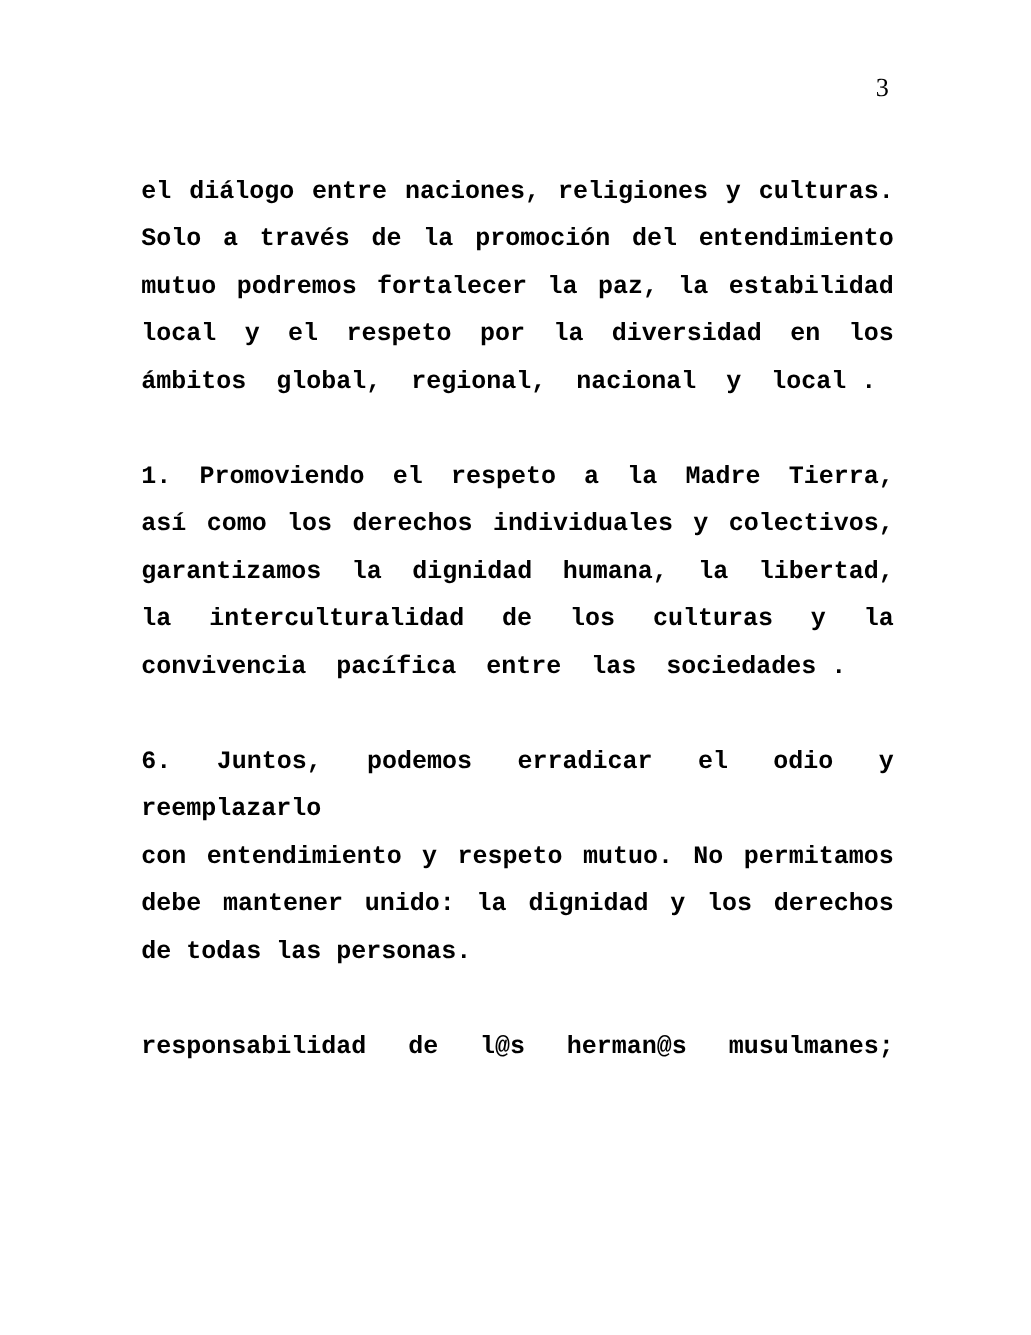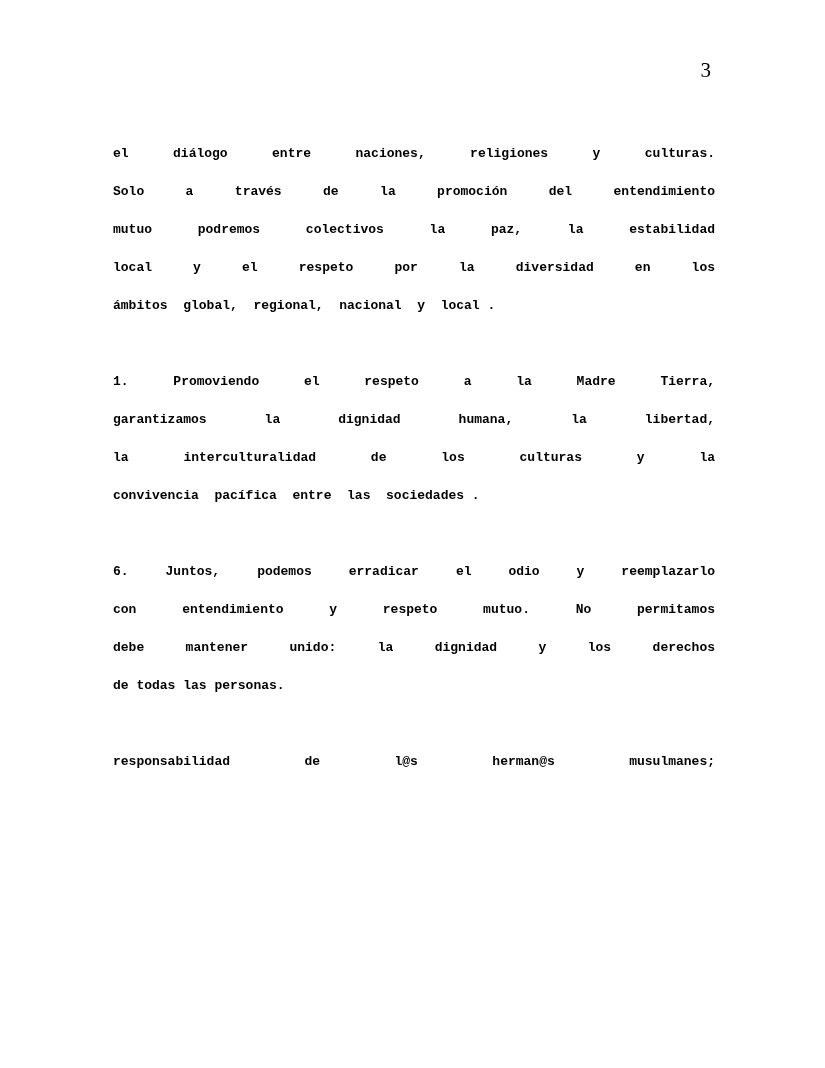--- a/index.html
+++ b/index.html
@@ -31,21 +31,21 @@
     font-weight: normal;
     color: #000000;
   }
   .content {
     position: absolute;
     top: 135px;
     left: 113px;
     width: 602px;
     font-family: "Liberation Mono", "DejaVu Sans Mono", monospace;
     font-weight: bold;
-    font-size: 13px;
+    font-size: 20px;
     line-height: 38px;
     color: #000000;
   }
   .paragraph {
     margin: 0 0 38px 0;
   }
   .line {
     text-align: justify;
     text-align-last: justify;
   }
@@ -60,27 +60,28 @@
 
 <div class="page">
 
   <div class="page-number">3</div>
 
   <div class="content">
 
     <div class="paragraph">
       <div class="line">el diálogo entre naciones, religiones y culturas.</div>
       <div class="line">Solo a través de la promoción del entendimiento</div>
-      <div class="line">mutuo podremos colectivos la paz, la estabilidad</div>
+      <div class="line">mutuo podremos fortalecer la paz, la estabilidad</div>
       <div class="line">local y el respeto por la diversidad en los</div>
       <div class="line last">ámbitos  global,  regional,  nacional  y  local .</div>
     </div>
 
     <div class="paragraph">
       <div class="line">1. Promoviendo el respeto a la Madre Tierra,</div>
+      <div class="line">así como los derechos individuales y colectivos,</div>
       <div class="line">garantizamos la dignidad humana, la libertad,</div>
       <div class="line">la interculturalidad de los culturas y la</div>
       <div class="line last">convivencia  pacífica  entre  las  sociedades .</div>
     </div>
 
     <div class="paragraph">
       <div class="line">6. Juntos, podemos erradicar el odio y reemplazarlo</div>
       <div class="line">con entendimiento y respeto mutuo. No permitamos</div>
       <div class="line">debe mantener unido: la dignidad y los derechos</div>
       <div class="line last">de todas las personas.</div>

